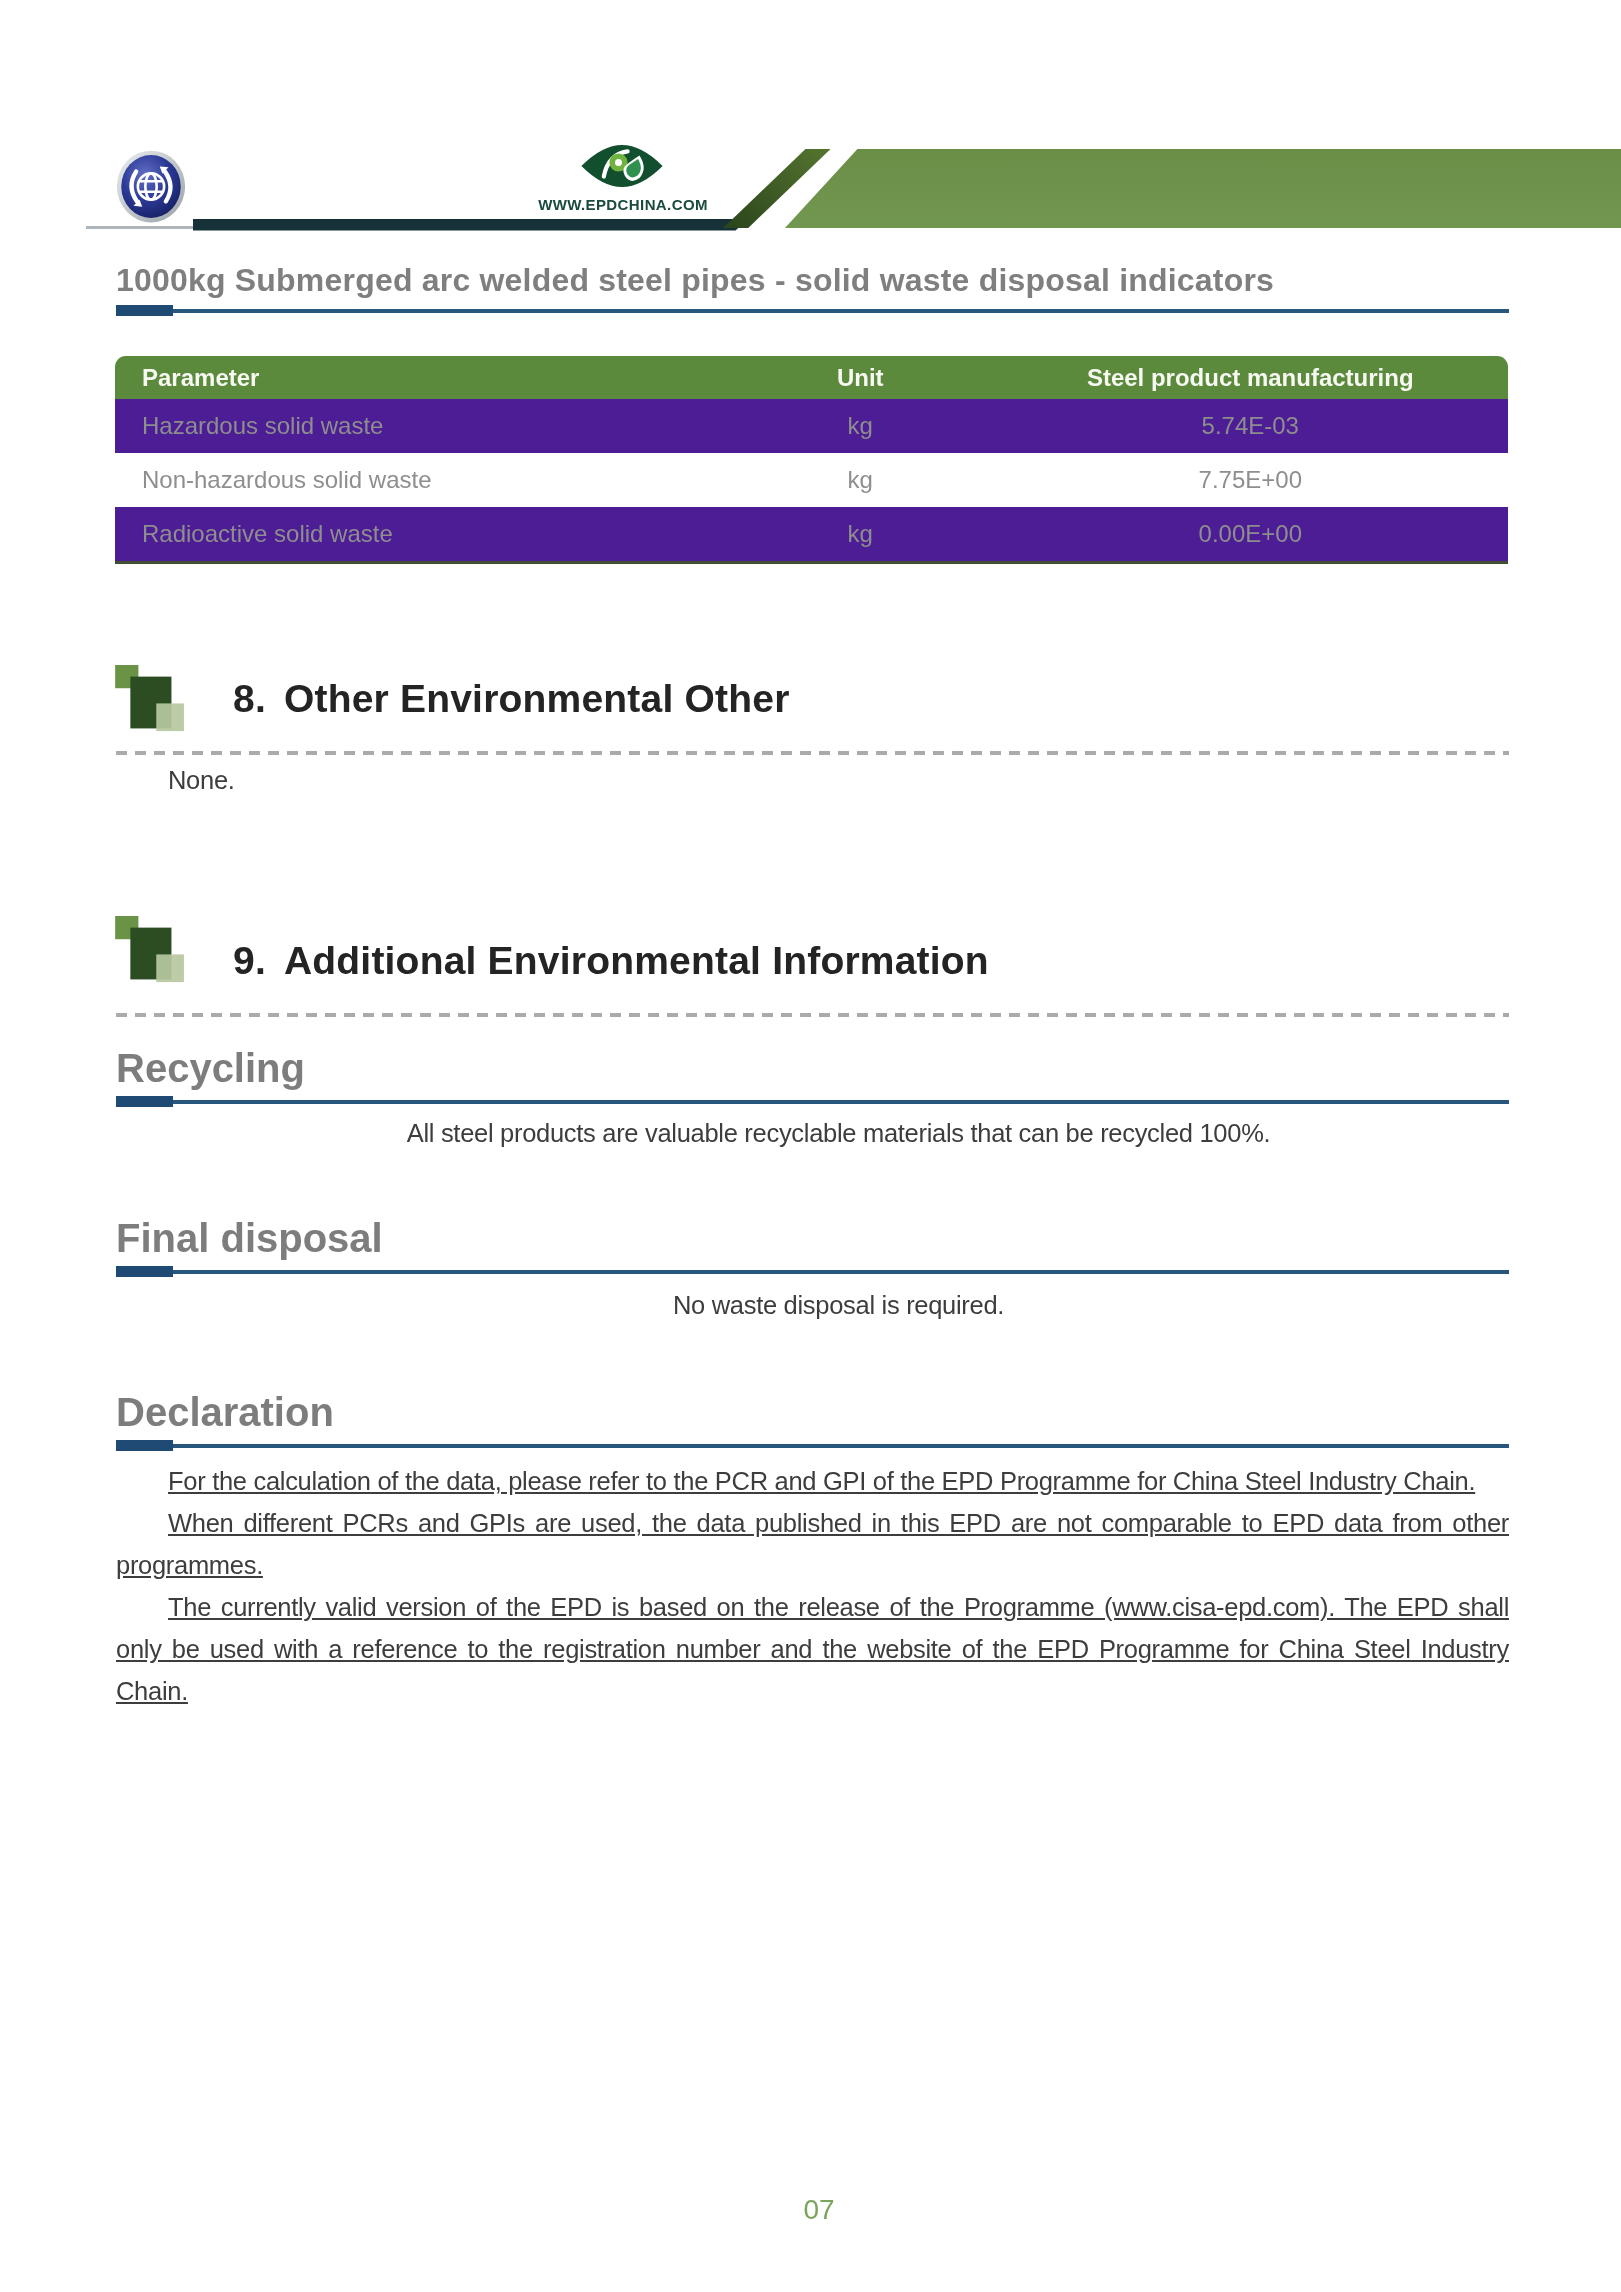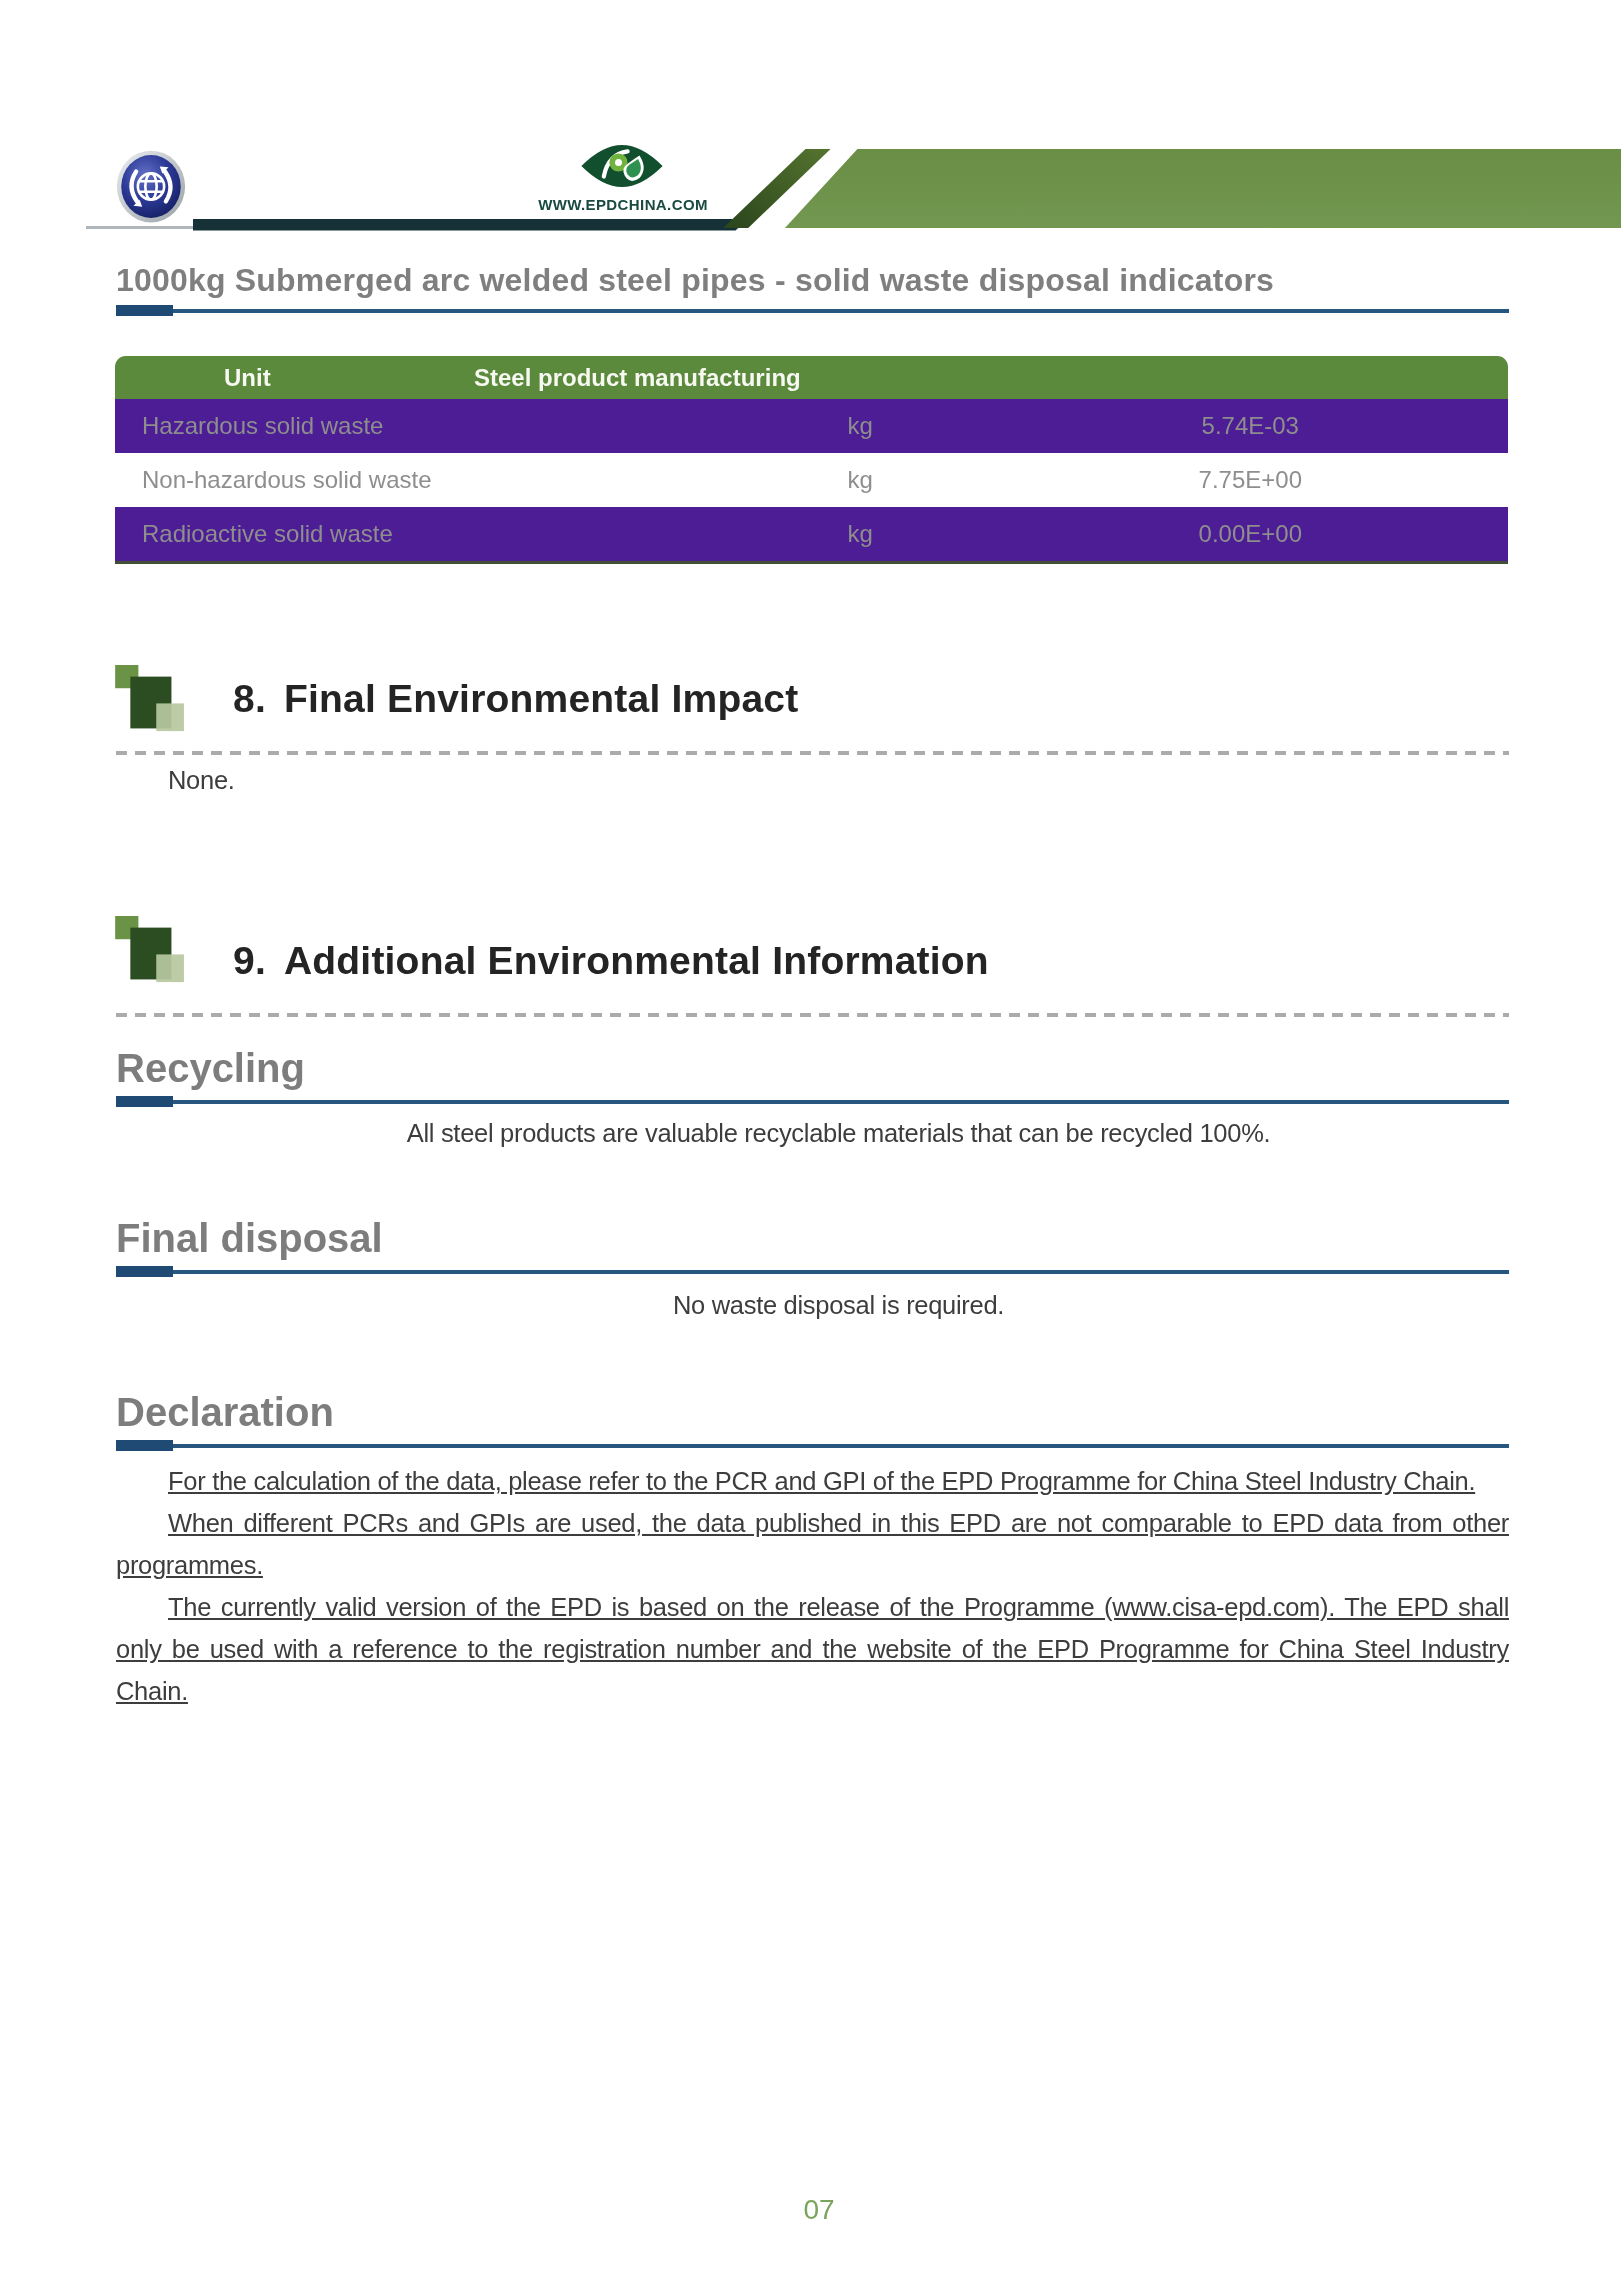--- a/index.html
+++ b/index.html
@@ -127,20 +127,21 @@
     </defs>
     <polygon points="100,0 128,0 36,88 8,88" fill="url(#sgrad)"></polygon>
     <polygon points="158,0 1011,0 1011,88 77,88" fill="url(#bgrad)"></polygon>
   </svg>
 
   <div class="doc-title">1000kg Submerged arc welded steel pipes - solid waste disposal indicators</div>
   <div class="rule title-rule"></div>
 
   <div class="waste-table">
     <div class="t-head">
+      <div class="c1">Parameter</div>
       <div class="c2">Unit</div>
       <div class="c3">Steel product manufacturing</div>
     </div>
     <div class="t-row odd">
       <div class="c1">Hazardous solid waste</div>
       <div class="c2">kg</div>
       <div class="c3">5.74E-03</div>
     </div>
     <div class="t-row">
       <div class="c1">Non-hazardous solid waste</div>
@@ -155,21 +156,21 @@
     <div class="t-bottom"></div>
   </div>
 
   <svg class="sq-icon s8" viewBox="0 0 78 75">
     <rect x="0" y="0" width="26" height="26" fill="#6b9345"></rect>
     <rect x="17" y="13" width="46" height="58" fill="#2c4d22"></rect>
     <rect x="46" y="43" width="31" height="31" fill="#b7c8a0" fill-opacity="0.92"></rect>
   </svg>
   <div class="sec-title s8">
     <span>8.</span>
-    <span>Final Environmental Impact</span>
+    <span>Other Environmental Other</span>
   </div>
   <div class="dashed d8"></div>
   <div class="body-text none-text">None.</div>
 
   <svg class="sq-icon s9" viewBox="0 0 78 75">
     <rect x="0" y="0" width="26" height="26" fill="#6b9345"></rect>
     <rect x="17" y="13" width="46" height="58" fill="#2c4d22"></rect>
     <rect x="46" y="43" width="31" height="31" fill="#b7c8a0" fill-opacity="0.92"></rect>
   </svg>
   <div class="sec-title s9">

